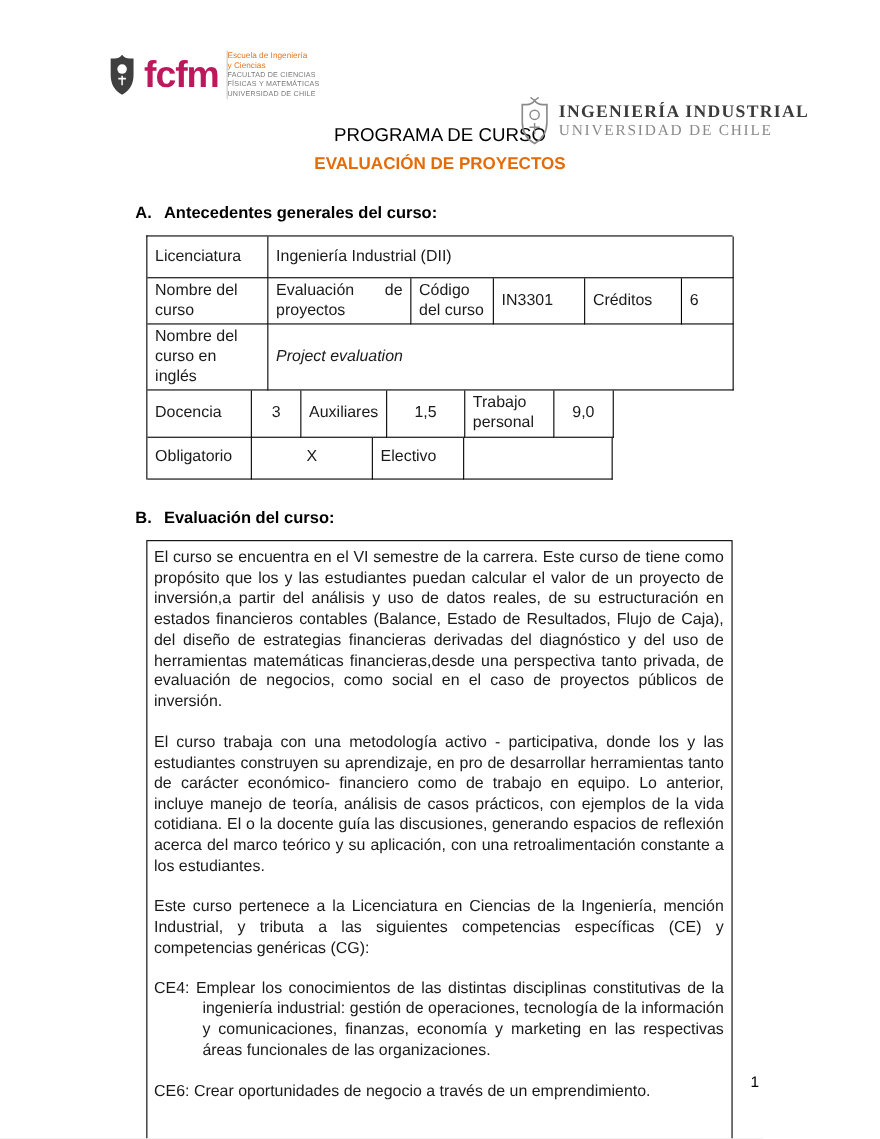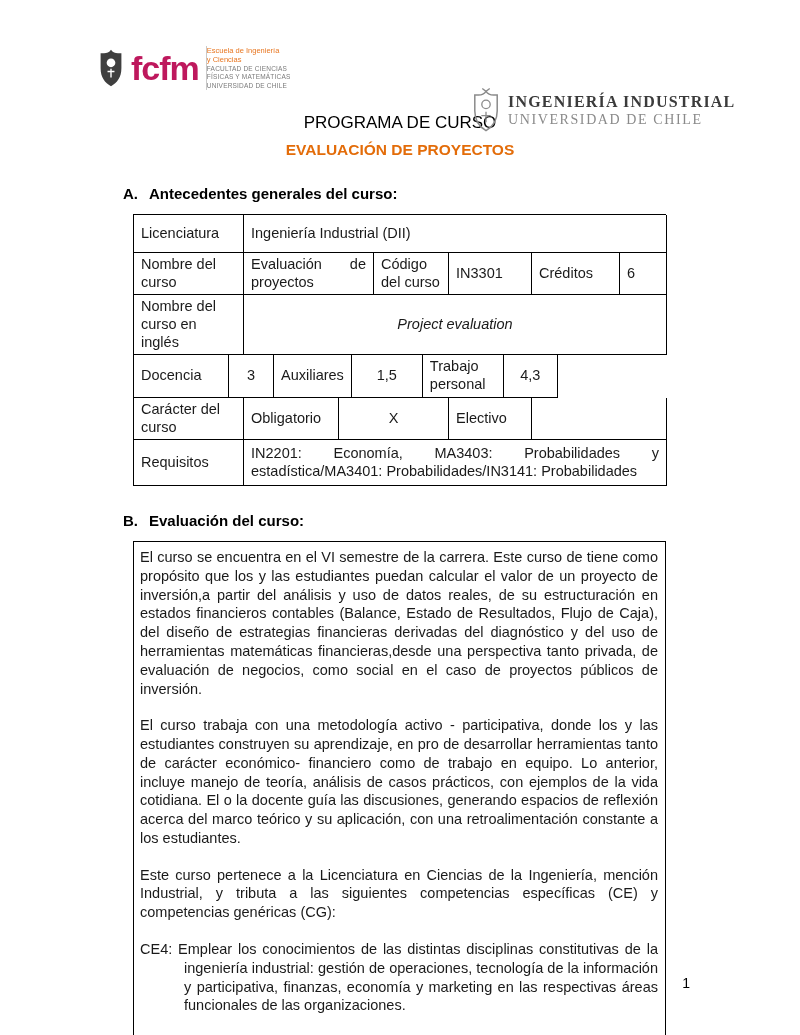--- a/index.html
+++ b/index.html
@@ -51,21 +51,21 @@
   }
   .trow { display: flex; }
   .tcell {
     border-right: 1px solid #000; border-bottom: 1px solid #000;
     padding: 3px 7px; min-height: 38px;
     display: flex; align-items: center;
   }
   .tcell > span { display: block; width: 100%; line-height: 1.22; }
   .c-center > span { text-align: center; }
   .c-justify > span { text-align: justify; }
-  .italic { font-style: italic; text-align: center; }
+  .italic { font-style: italic; }
   .rh { min-height: 46px; }
 
   
   .purpose-box {
     margin: 12px 0 0 133px; width: 533px; min-height: 455px;
     border: 1px solid #000;
     padding: 6px 7px 30px 6px;
     font-size: 14.5px; line-height: 1.295; color: #1a1a1a;
   }
   .purpose-box p { text-align: justify; margin-bottom: 18px; }
@@ -167,59 +167,48 @@
       <div class="tcell" style="flex:0 0 77px">
           <span>Auxiliares</span>
         </div>
       <div class="tcell c-center" style="flex:0 0 71px">
           <span>1,5</span>
         </div>
       <div class="tcell" style="flex:0 0 81px">
           <span>Trabajo personal</span>
         </div>
       <div class="tcell c-center" style="flex:0 0 54px">
-          <span>4,3</span>
-        </div>
-    </div>
-
-    <div class="trow">
-      <div class="tcell" style="flex:0 0 110px">
-          <span>Carácter del curso</span>
-        </div>
+          <span>9,0</span>
+        </div>
+    </div>
+
+    <div class="trow">
       <div class="tcell" style="flex:0 0 95px">
           <span>Obligatorio</span>
         </div>
       <div class="tcell c-center" style="flex:0 0 110px">
           <span>X</span>
         </div>
       <div class="tcell" style="flex:0 0 83px">
           <span>Electivo</span>
         </div>
       <div class="tcell" style="flex:0 0 135px">
           <span></span>
         </div>
     </div>
 
-    <div class="trow">
-      <div class="tcell rh" style="flex:0 0 110px">
-          <span>Requisitos</span>
-        </div>
-      <div class="tcell rh c-justify" style="flex:0 0 423px">
-          <span>IN2201: Economía, MA3403: Probabilidades y estadística/MA3401: Probabilidades/IN3141: Probabilidades</span>
-        </div>
-    </div>
   </div>
 
   <div class="section-heading">
     <span class="section-letter">B.</span><span>Evaluación del curso:</span>
   </div>
 
   <div class="purpose-box">
     <p>El curso se encuentra en el VI semestre de la carrera. Este curso de tiene como propósito que los y las estudiantes puedan calcular el valor de un proyecto de inversión,a partir del análisis y uso de datos reales, de su estructuración en estados financieros contables (Balance, Estado de Resultados, Flujo de Caja), del diseño de estrategias financieras derivadas del diagnóstico y del uso de herramientas matemáticas financieras,desde una perspectiva tanto privada, de evaluación de negocios, como social en el caso de proyectos públicos de inversión.</p>
     <p>El curso trabaja con una metodología activo - participativa, donde los y las estudiantes construyen su aprendizaje, en pro de desarrollar herramientas tanto de carácter económico- financiero como de trabajo en equipo. Lo anterior, incluye manejo de teoría, análisis de casos prácticos, con ejemplos de la vida cotidiana. El o la docente guía las discusiones, generando espacios de reflexión acerca del marco teórico y su aplicación, con una retroalimentación constante a los estudiantes.</p>
     <p>Este curso pertenece a la Licenciatura en Ciencias de la Ingeniería, mención Industrial, y tributa a las siguientes competencias específicas (CE) y competencias genéricas (CG):</p>
-    <p class="ce"><span>CE4:</span> <span>Emplear los conocimientos de las distintas disciplinas constitutivas de la ingeniería industrial: gestión de operaciones, tecnología de la información y participativa, finanzas, economía y marketing en las respectivas áreas funcionales de las organizaciones.</span></p>
+    <p class="ce"><span>CE4:</span> <span>Emplear los conocimientos de las distintas disciplinas constitutivas de la ingeniería industrial: gestión de operaciones, tecnología de la información y comunicaciones, finanzas, economía y marketing en las respectivas áreas funcionales de las organizaciones.</span></p>
     <p class="ce"><span>CE6:</span> <span>Crear oportunidades de negocio a través de un emprendimiento.</span></p>
   </div>
 
   <div class="page-number">1</div>
 
 </div>
 
 </body></html>

